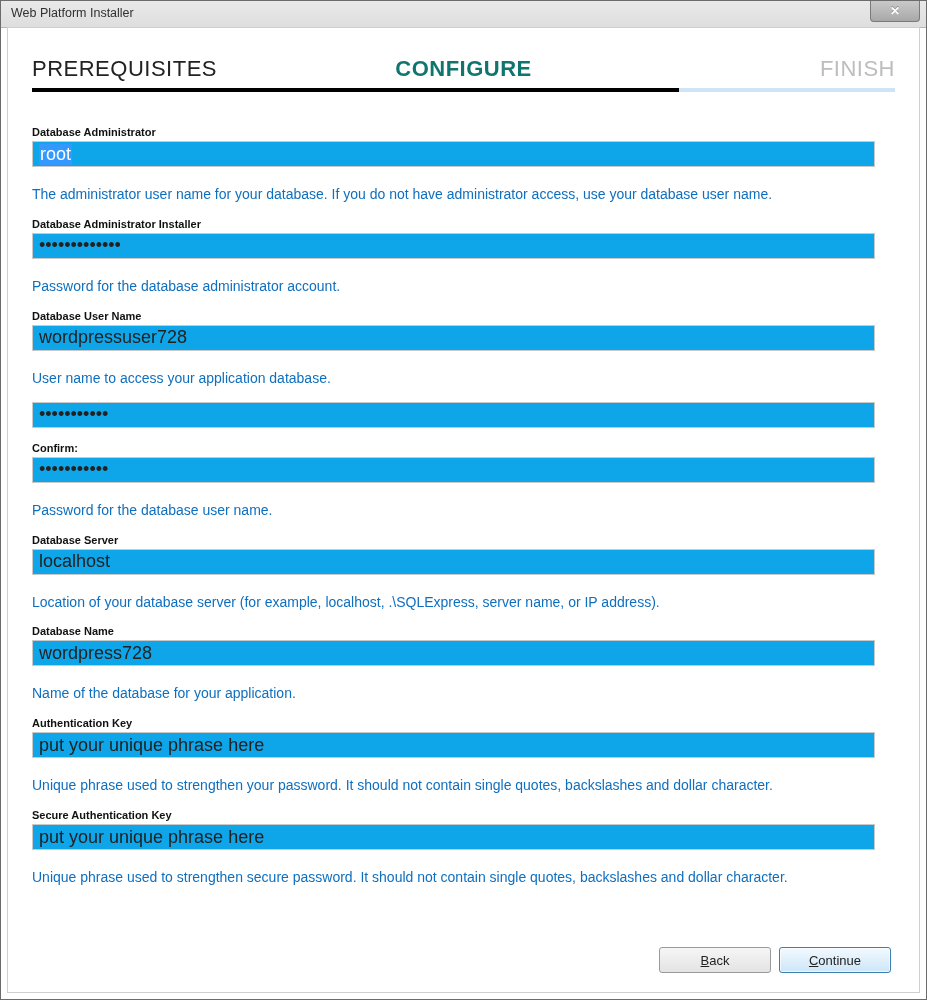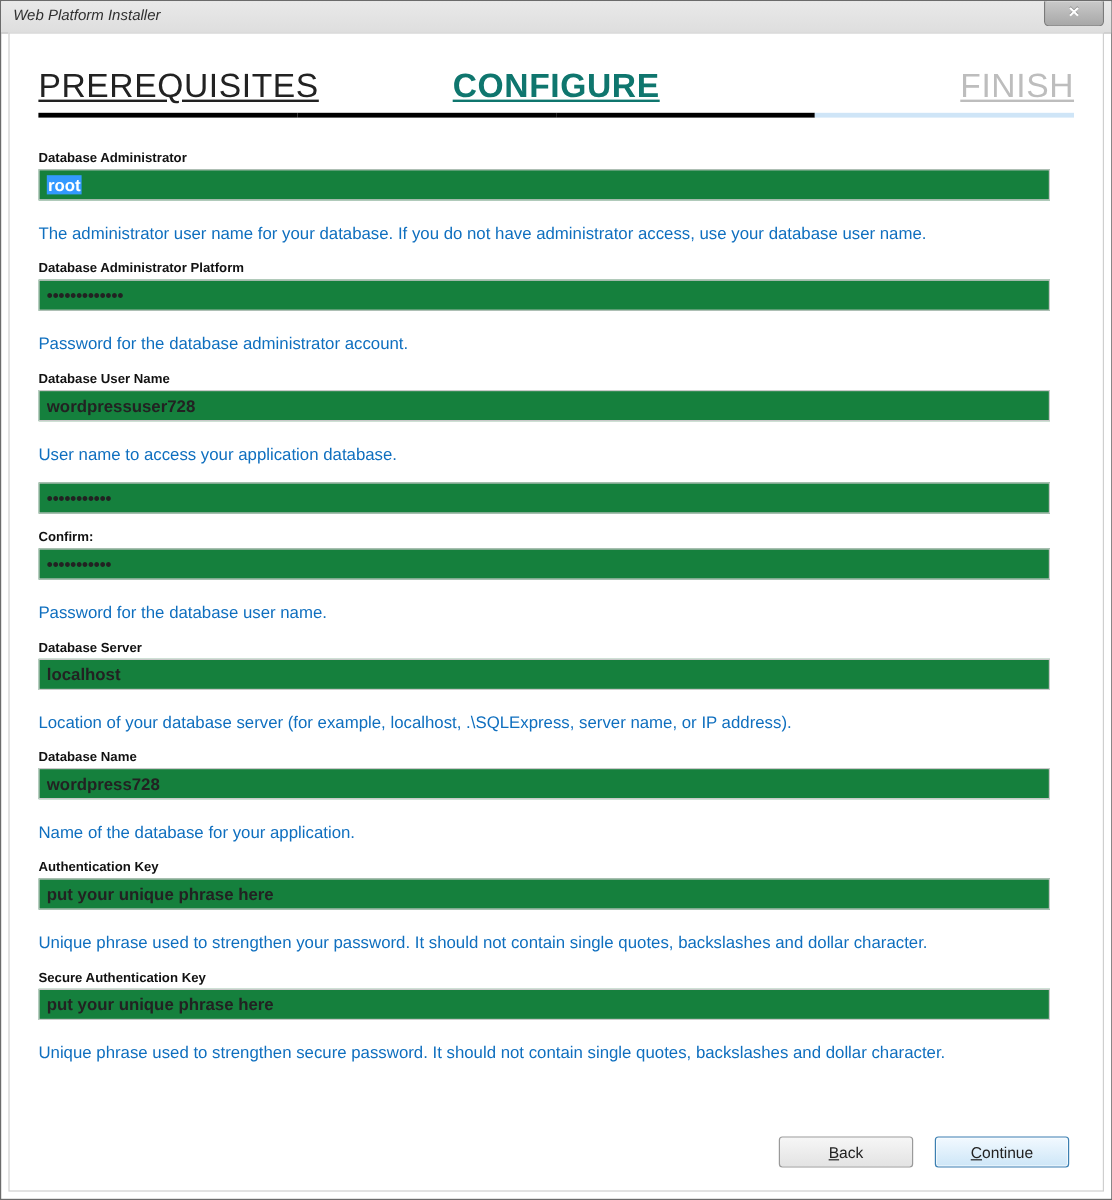--- a/index.html
+++ b/index.html
@@ -1,38 +1,38 @@
 <!DOCTYPE html>
 <html><head>
 <meta charset="utf-8">
 <style>
   html,body{margin:0;padding:0;font-family:"Segoe UI",Tahoma,Arial,sans-serif;background:#d8d8d8;}
   .window{width:927px;height:1000px;box-sizing:border-box;border:1px solid #6b6b6b;background:#fff;box-shadow:0 0 8px rgba(0,0,0,.4);position:relative;}
   .titlebar{height:26px;background:linear-gradient(#e9e9e9,#dedede);border-bottom:1px solid #b8b8b8;position:relative;}
-  .titlebar-title{font-size:12.5px;color:#303030;padding:5px 0 0 10px;font-style:italic;}
+  .titlebar-title{font-size:12.5px;color:#303030;padding:5px 0 0 10px;}
   .close-btn{position:absolute;top:0;right:6px;width:48px;height:20px;background:linear-gradient(#c9c9c9,#a8a8a8);border:1px solid #7a7a7a;border-top:none;border-radius:0 0 4px 4px;text-align:center;cursor:default;}
   .close-x{color:#fff;font-weight:bold;font-size:12px;line-height:18px;text-shadow:0 -1px 0 rgba(0,0,0,.3);}
   .content-outer{position:absolute;top:26px;left:6px;right:6px;bottom:6px;border:1px solid #cfcfcf;background:#fff;}
   .steps{display:flex;padding:28px 24px 0 24px;}
-  .step{flex:1;text-align:center;font-family:"Segoe UI Light","Segoe UI",Arial,sans-serif;font-size:28px;letter-spacing:.5px;color:#222;padding-bottom:6px;font-weight:300;text-decoration:underline;}
+  .step{flex:1;text-align:center;font-family:"Segoe UI Light","Segoe UI",Arial,sans-serif;font-size:22px;letter-spacing:.5px;color:#222;padding-bottom:6px;font-weight:300;}
   .step.first{text-align:left;}
   .step.last{text-align:right;}
   .step.current{font-weight:600;color:#0f766e;}
   .step.future{color:#bdbdbd;}
   .step-bars{display:flex;margin:0 24px;}
   .bar{flex:1;height:4px;background:#000;}
   .bar.future{background:#cfe5f7;}
   .form-scroll{position:absolute;top:98px;left:24px;right:36px;bottom:74px;overflow-y:scroll;padding-right:8px;}
   .field{margin-bottom:14px;}
   .field-label{font-weight:700;font-size:11px;color:#111;margin-bottom:3px;}
-  .field-input{width:100%;box-sizing:border-box;border:1px solid #c9c9c9;background:#15803d;font-size:14px;font-family:inherit;padding:4px 6px;color:#222;height:26px;font-weight:bold;}
+  .field-input{width:100%;box-sizing:border-box;border:1px solid #c9c9c9;background:#0ea5e9;font-size:18px;font-family:inherit;padding:4px 6px;color:#222;height:26px;}
   .sel-highlight{display:inline-block;background:#3399ff;color:#fff;padding:0 1px;}
   .field-input.with-sel{padding:3px 6px;height:26px;display:flex;align-items:center;}
   .field-help{font-size:14px;color:#0f6fbf;margin-top:18px;line-height:1.35;}
-  .footer{position:absolute;left:0;right:0;bottom:0;height:64px;display:flex;align-items:center;justify-content:flex-end;padding:0 28px;gap:18px;}
+  .footer{position:absolute;left:0;right:0;bottom:0;height:64px;display:flex;align-items:center;justify-content:flex-end;padding:0 28px;gap:8px;}
   .btn{min-width:112px;height:26px;border:1px solid #9a9a9a;border-radius:3px;background:linear-gradient(#f6f6f6,#e3e3e3);font-size:13px;color:#222;cursor:default;font-family:inherit;}
   .btn.primary{border:1px solid #3c7fb1;background:linear-gradient(#f2f9ff,#cde6f7);box-shadow:inset 0 0 0 1px rgba(255,255,255,.6);}
   .u{text-decoration:underline;}
   
   .form-scroll::-webkit-scrollbar{width:18px;}
   .form-scroll::-webkit-scrollbar-track{background:#f0f0f0;border-left:1px solid #e3e3e3;}
   .form-scroll::-webkit-scrollbar-thumb{background:#c8c8c8;border:1px solid #a8a8a8;border-radius:2px;}
   .form-scroll::-webkit-scrollbar-button{height:18px;background:#e6e6e6;border:1px solid #cfcfcf;}
 </style>
 </head>
@@ -65,21 +65,21 @@
 
       <div class="field">
         <div class="field-label">Database Administrator</div>
         <div class="field-input with-sel">
           <span class="sel-highlight">root</span>
         </div>
         <div class="field-help">The administrator user name for your database. If you do not have administrator access, use your database user name.</div>
       </div>
 
       <div class="field">
-        <div class="field-label">Database Administrator Platform</div>
+        <div class="field-label">Database Administrator Installer</div>
         <input class="field-input" type="text" value="•••••••••••••" style="">
         <div class="field-help">Password for the database administrator account.</div>
       </div>
 
       <div class="field">
         <div class="field-label">Database User Name</div>
         <input class="field-input" type="text" value="wordpressuser728" style="">
         <div class="field-help">User name to access your application database.</div>
       </div>
 

